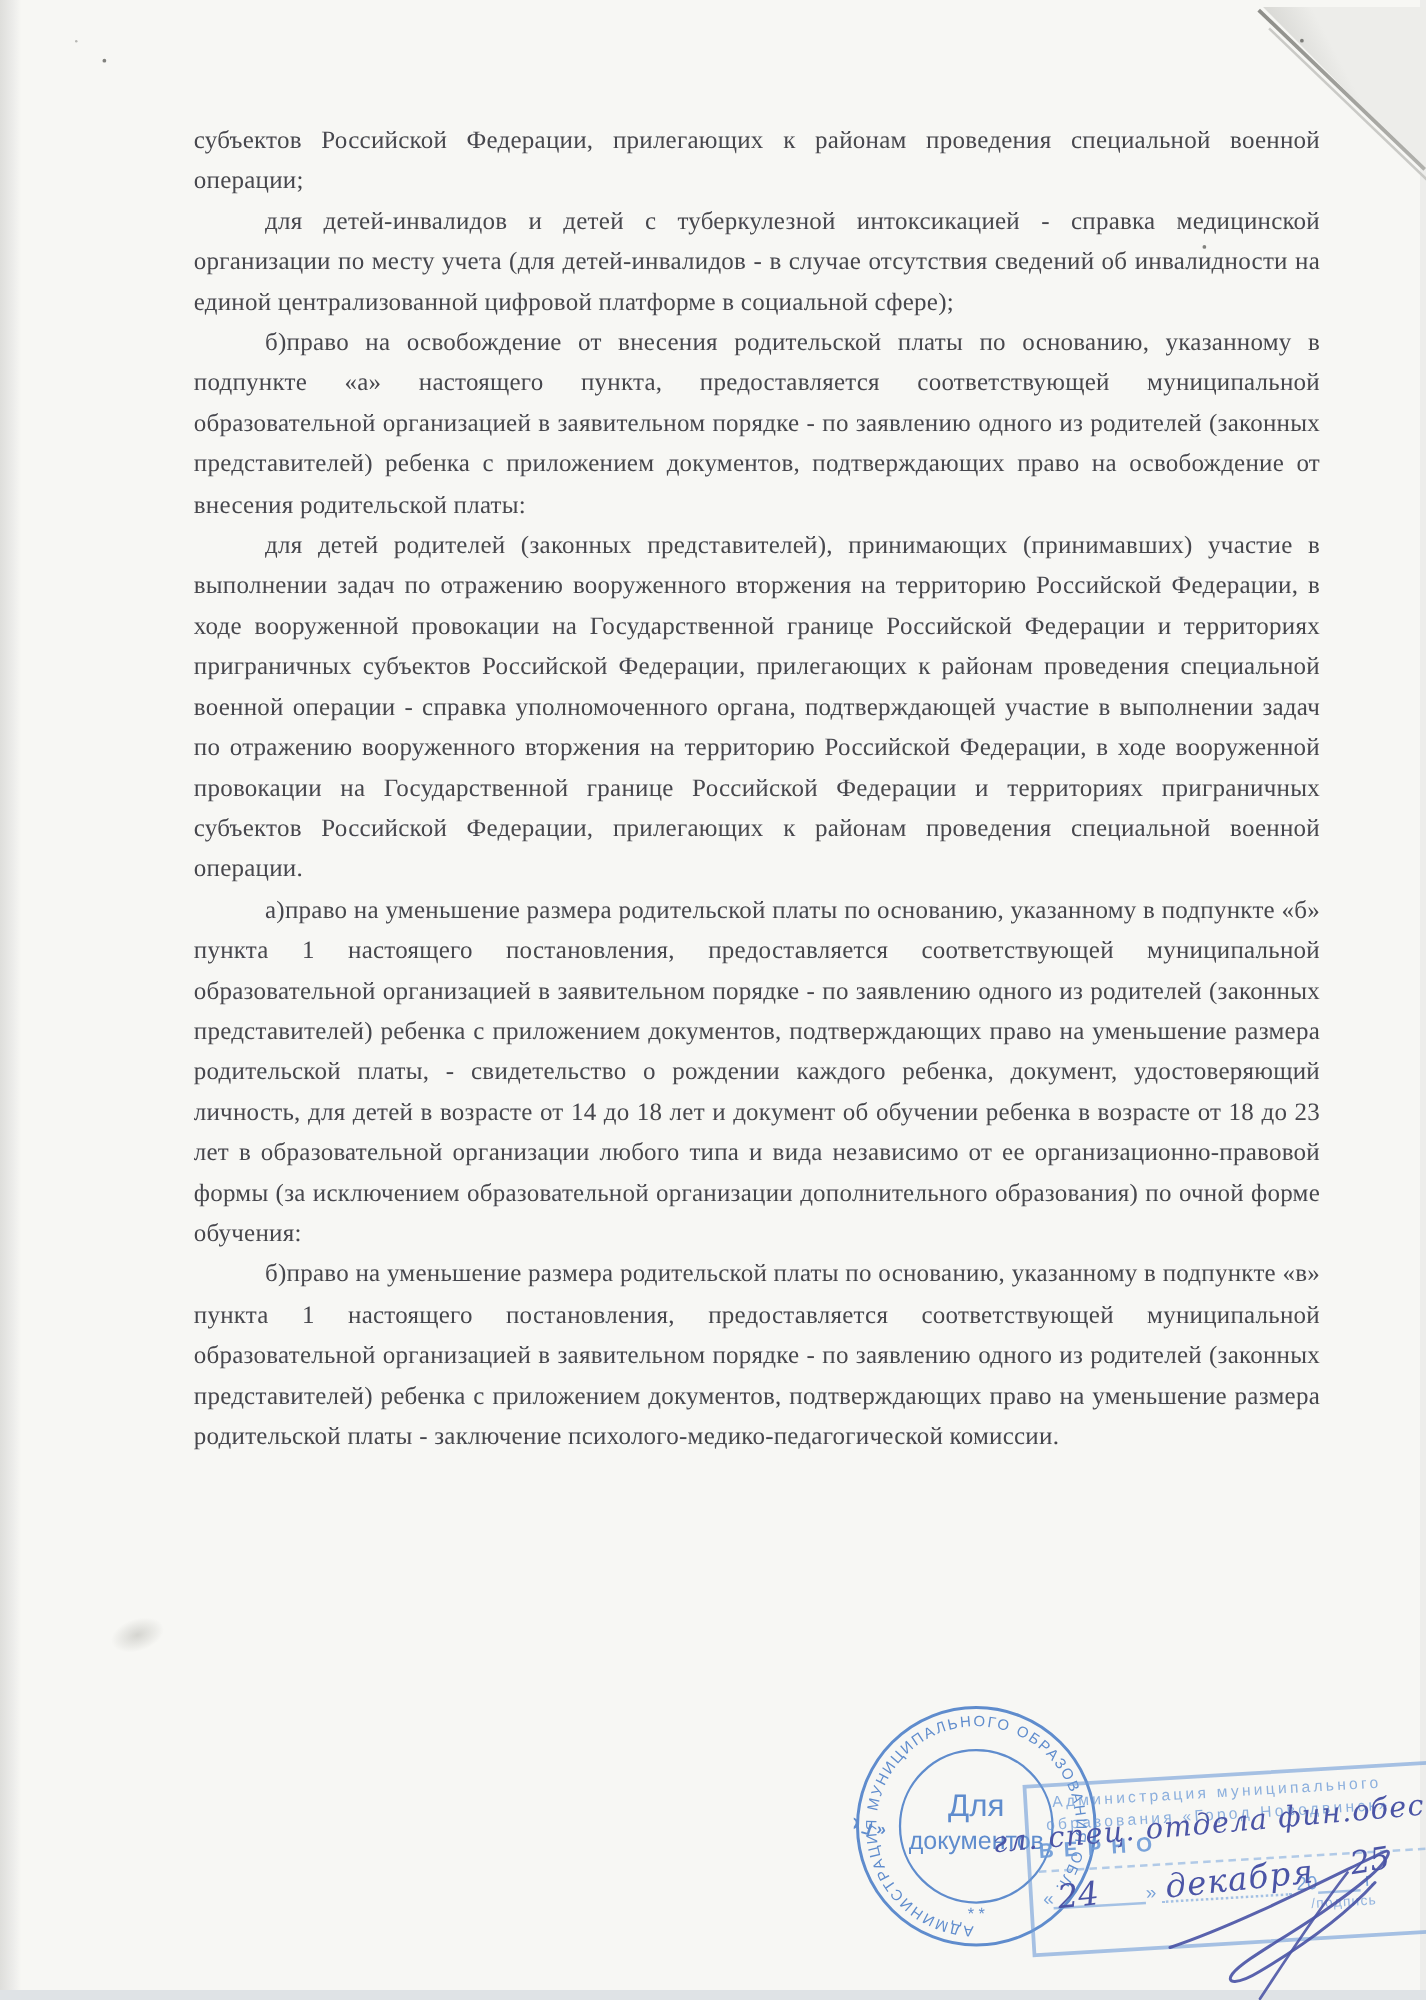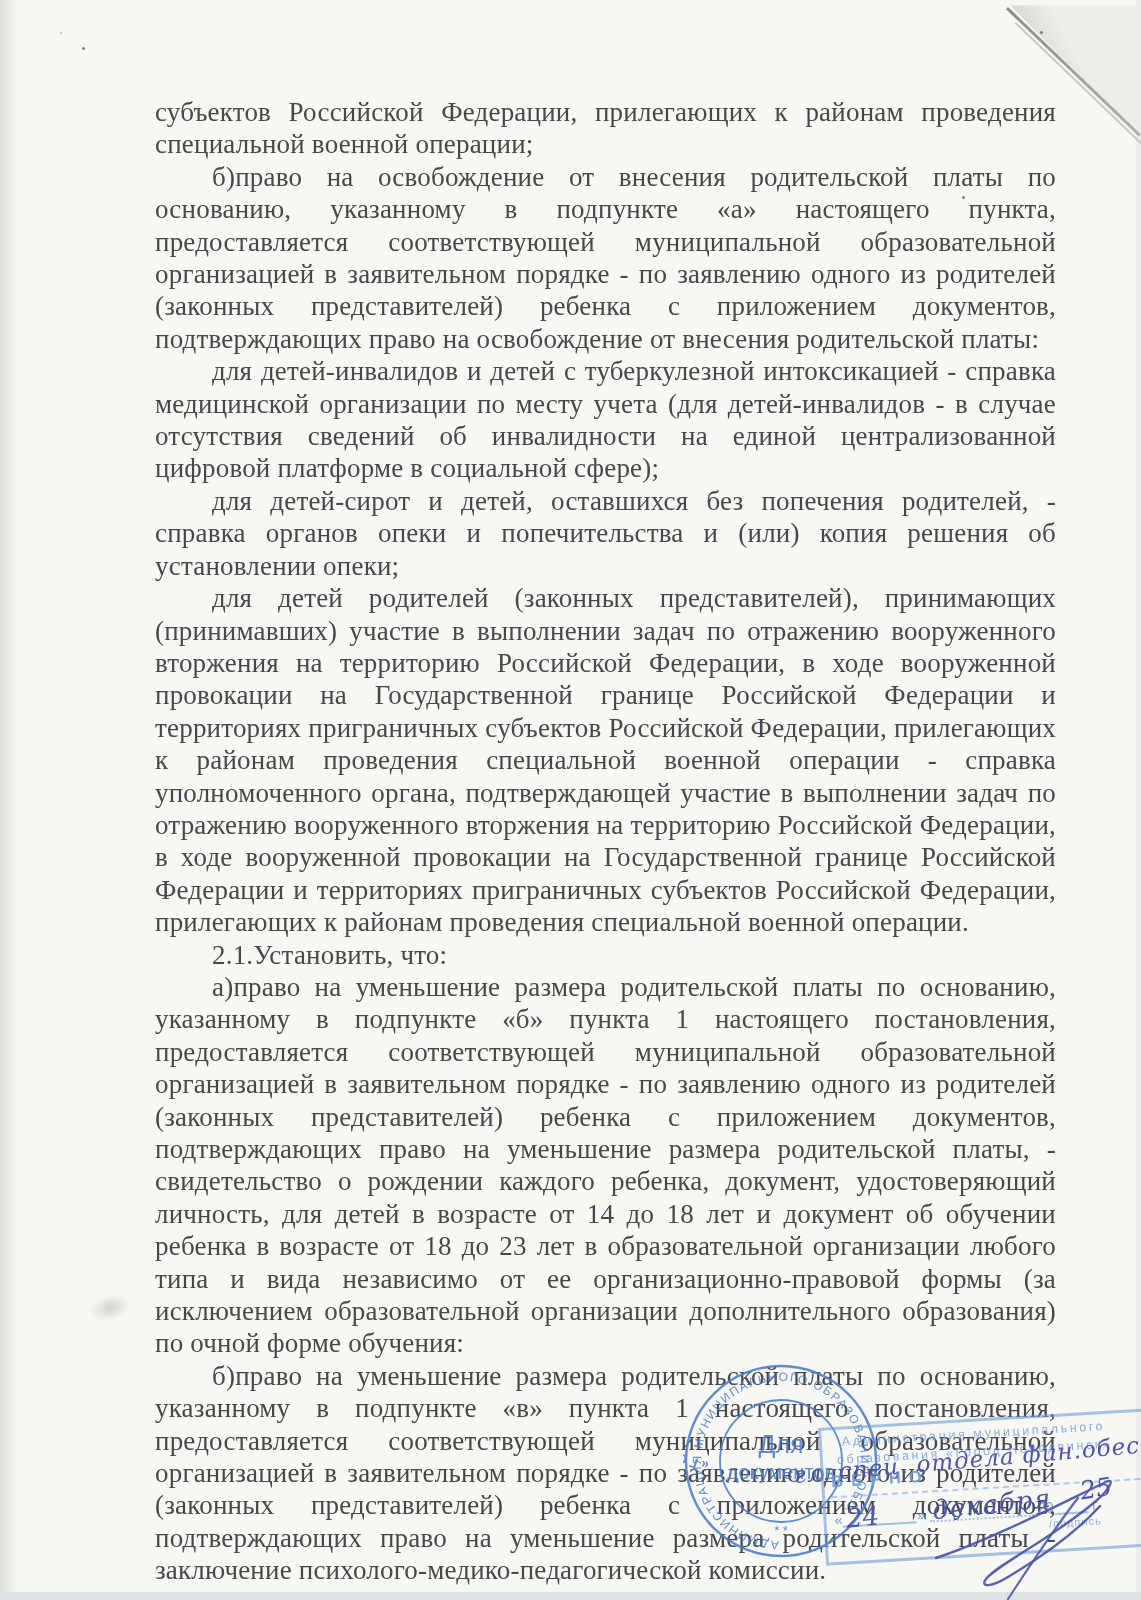--- a/index.html
+++ b/index.html
@@ -20,21 +20,21 @@
     background:linear-gradient(242deg,#ededea 45%,#cfcfcb 72%,#9a9a95 96%);}
   .fold-line{position:absolute;left:1008px;top:7px;width:184px;height:3px;
     background:linear-gradient(to right,rgba(130,130,125,.9),rgba(150,150,145,.7));
     transform:rotate(43.8deg);transform-origin:left top;}
   .fold-line2{position:absolute;left:1016px;top:22px;width:175px;height:1.5px;
     background:rgba(190,190,186,.8);transform:rotate(43.8deg);transform-origin:left top;}
 
   
   .doc-text{
     position:absolute;left:155px;top:96px;width:901px;
-    font-size:27px;line-height:32.4px;color:#47474d;
+    font-size:20px;line-height:32.4px;color:#47474d;
     text-align:justify;text-align-last:left;letter-spacing:.2px;
   }
   .doc-text p{margin:0;text-indent:57px;}
   .doc-text p.no-indent{text-indent:0;}
 
   
   .dot{position:absolute;width:3px;height:3px;border-radius:50%;background:#595955;opacity:.75;}
   .smudge{position:absolute;left:88px;top:1295px;width:44px;height:26px;
     background:radial-gradient(ellipse at center,rgba(140,140,132,.32),rgba(140,140,132,0) 70%);
     transform:rotate(-18deg);}
@@ -79,25 +79,23 @@
   <div class="edge-left"></div>
   <div class="edge-right"></div>
   <div class="edge-bottom"></div>
 
   <div class="fold"></div>
   <div class="fold-line"></div>
   <div class="fold-line2"></div>
 
   <div class="doc-text">
     <p class="no-indent">субъектов Российской Федерации, прилегающих к районам проведения специальной военной операции;</p>
+    <p>для детей-инвалидов и детей с туберкулезной интоксикацией - справка медицинской организации по месту учета (для детей-инвалидов - в случае отсутствия сведений об инвалидности на единой централизованной цифровой платформе в социальной сфере);</p>
     <p>б)право на освобождение от внесения родительской платы по основанию, указанному в подпункте «а» настоящего пункта, предоставляется соответствующей муниципальной образовательной организацией в заявительном порядке - по заявлению одного из родителей (законных представителей) ребенка с приложением документов, подтверждающих право на освобождение от внесения родительской платы:</p>
-    <p>для детей-инвалидов и детей с туберкулезной интоксикацией - справка медицинской организации по месту учета (для детей-инвалидов - в случае отсутствия сведений об инвалидности на единой централизованной цифровой платформе в социальной сфере);</p>
-    <p>для детей-сирот и детей, оставшихся без попечения родителей, - справка органов опеки и попечительства и (или) копия решения об установлении опеки;</p>
     <p>для детей родителей (законных представителей), принимающих (принимавших) участие в выполнении задач по отражению вооруженного вторжения на территорию Российской Федерации, в ходе вооруженной провокации на Государственной границе Российской Федерации и территориях приграничных субъектов Российской Федерации, прилегающих к районам проведения специальной военной операции - справка уполномоченного органа, подтверждающей участие в выполнении задач по отражению вооруженного вторжения на территорию Российской Федерации, в ходе вооруженной провокации на Государственной границе Российской Федерации и территориях приграничных субъектов Российской Федерации, прилегающих к районам проведения специальной военной операции.</p>
-    <p>2.1.Установить, что:</p>
     <p>а)право на уменьшение размера родительской платы по основанию, указанному в подпункте «б» пункта 1 настоящего постановления, предоставляется соответствующей муниципальной образовательной организацией в заявительном порядке - по заявлению одного из родителей (законных представителей) ребенка с приложением документов, подтверждающих право на уменьшение размера родительской платы, - свидетельство о рождении каждого ребенка, документ, удостоверяющий личность, для детей в возрасте от 14 до 18 лет и документ об обучении ребенка в возрасте от 18 до 23 лет в образовательной организации любого типа и вида независимо от ее организационно-правовой формы (за исключением образовательной организации дополнительного образования) по очной форме обучения:</p>
     <p>б)право на уменьшение размера родительской платы по основанию, указанному в подпункте «в» пункта 1 настоящего постановления, предоставляется соответствующей муниципальной образовательной организацией в заявительном порядке - по заявлению одного из родителей (законных представителей) ребенка с приложением документов, подтверждающих право на уменьшение размера родительской платы - заключение психолого-медико-педагогической комиссии.</p>
   </div>
 
   <span class="dot" style="left:82px;top:47px;"></span>
   <span class="dot" style="left:60px;top:32px;width:2px;height:2px;opacity:.4;"></span>
   <span class="dot" style="left:1040px;top:31px;"></span>
   <span class="dot" style="left:962px;top:196px;"></span>
   <div class="smudge"></div>
 

